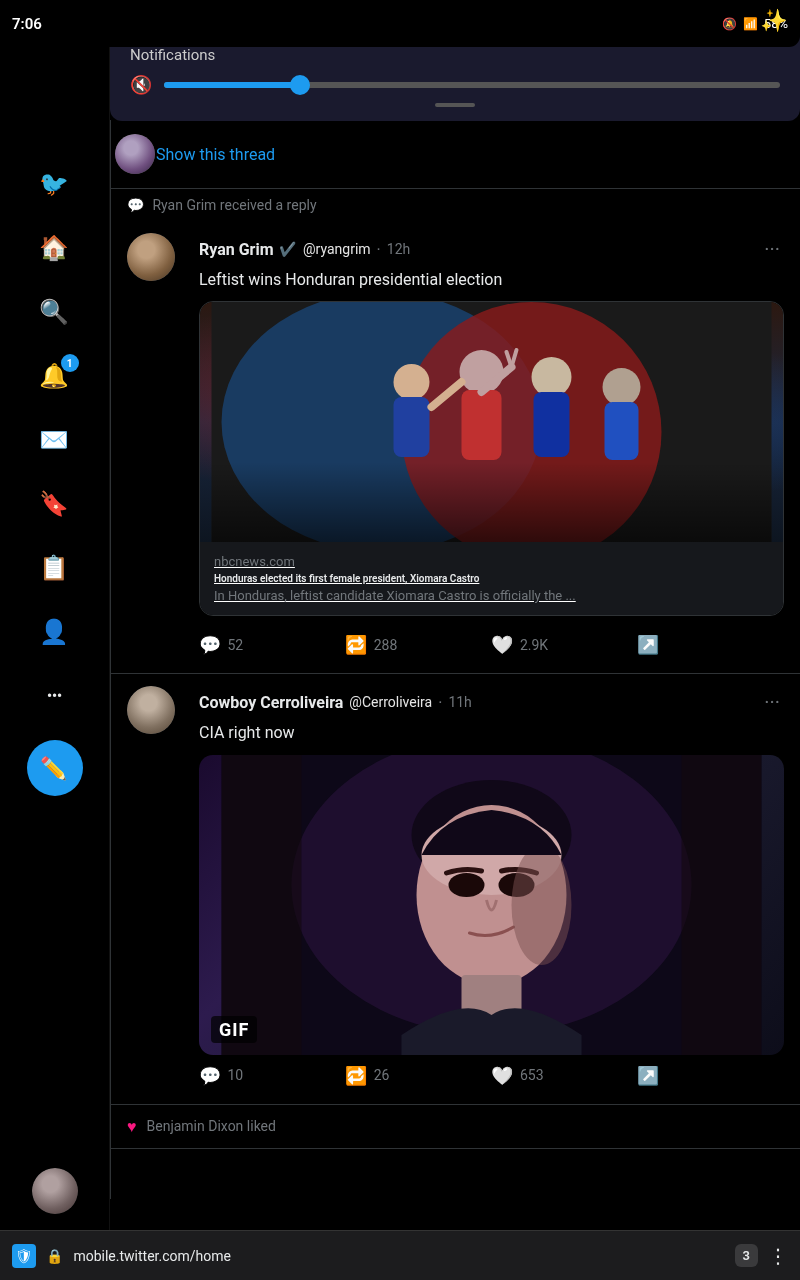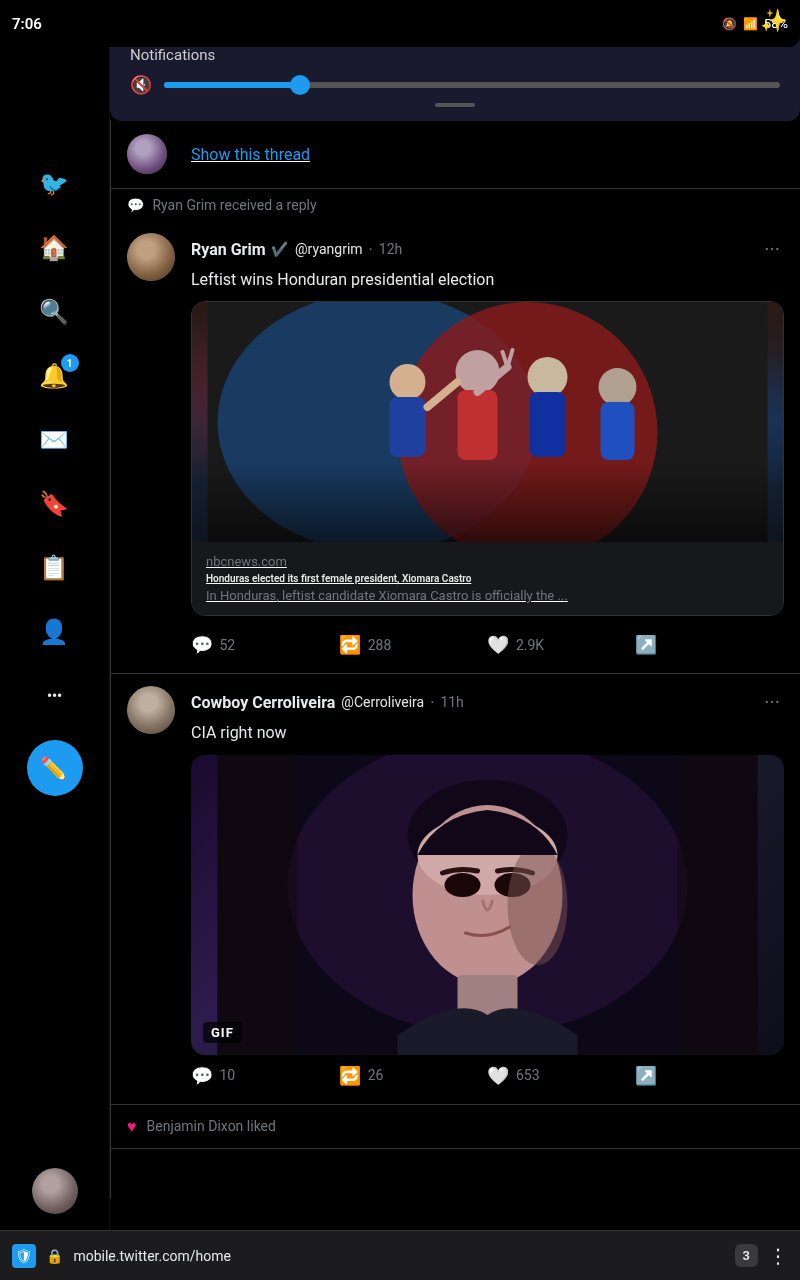--- a/index.html
+++ b/index.html
@@ -171,26 +171,25 @@
     
     .main-content {
       margin-left: 110px;
       margin-top: 120px;
       padding-bottom: 50px;
       border-left: 1px solid #2f3336;
     }
 
     
     .show-thread {
-      padding: 14px 16px;
+      padding: 14px 4px;
       border-bottom: 1px solid #2f3336;
       display: flex;
       align-items: center;
-      gap: 24px;
-      text-decoration: underline;
+      gap: 1px;
     }
     .thread-avatar {
       width: 40px;
       height: 40px;
       border-radius: 50%;
       background: #555;
       overflow: hidden;
     }
     .show-thread-link {
       color: #1d9bf0;
@@ -207,21 +206,21 @@
       color: #71767b;
       font-size: 14px;
     }
     .notif-label-icon { font-size: 14px; }
 
     
     .tweet-card {
       padding: 12px 16px;
       border-bottom: 1px solid #2f3336;
       display: flex;
-      gap: 16px;
+      gap: 24px;
     }
     .tweet-avatar {
       width: 48px;
       height: 48px;
       border-radius: 50%;
       background: #555;
       flex-shrink: 0;
       overflow: hidden;
     }
     .tweet-body { flex: 1; min-width: 0; }
@@ -349,21 +348,21 @@
       display: flex;
       align-items: center;
       justify-content: center;
     }
     .gif-badge {
       position: absolute;
       bottom: 12px;
       left: 12px;
       background: rgba(0,0,0,0.7);
       color: #fff;
-      font-size: 13px;
+      font-size: 18px;
       font-weight: 700;
       padding: 3px 8px;
       border-radius: 4px;
       letter-spacing: 1px;
       margin-top: 14px;
     }
 
     
     .liked-row {
       padding: 12px 16px;

